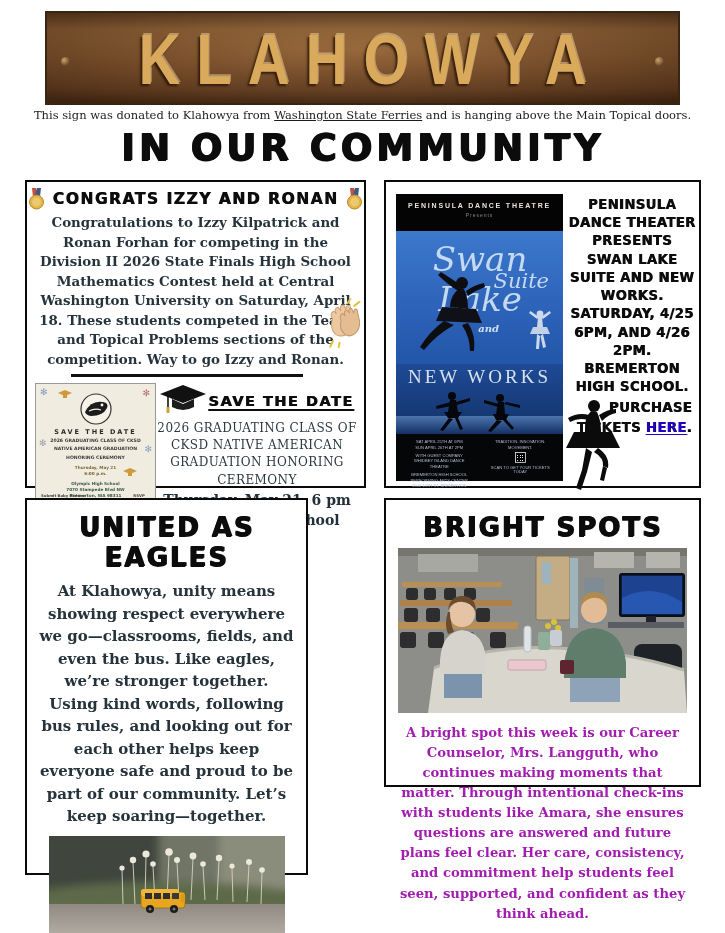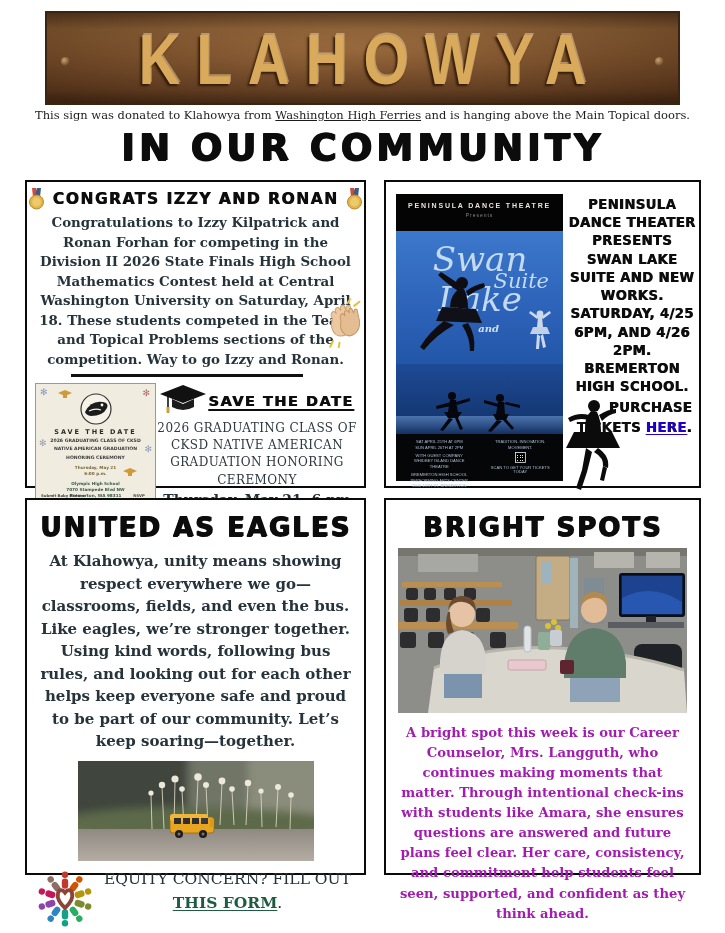--- a/index.html
+++ b/index.html
@@ -34,22 +34,22 @@
   .caption a { color:#1c1c1c; text-decoration:underline; }
 
   .main-title { position:absolute; top:126px; left:0; width:100%; text-align:center;
     font-size:37px; letter-spacing:4px; color:#0c0c0c;
     text-shadow:1.4px 0 0 #0c0c0c, 0 1px 0 #0c0c0c; }
 
   
   .box { position:absolute; background:#fff; border:2px solid #0a0a0a; }
   .box1 { left:25px; top:180px; width:341px; height:308px; }
   .box2 { left:384px; top:180px; width:317px; height:308px; }
-  .box3 { left:25px; top:498px; width:341px; height:377px; }
-  .box4 { left:384px; top:498px; width:317px; height:377px; }
+  .box3 { left:25px; top:498px; width:283px; height:377px; }
+  .box4 { left:384px; top:498px; width:317px; height:289px; }
 
   
   .congrats-head { display:flex; align-items:center; justify-content:center; gap:8px;
     margin-top:6px; font-size:15.5px; letter-spacing:1.5px; color:#0d0d0d;
     text-shadow:.7px 0 0 #0d0d0d; }
   .congrats-body { margin:3px 10px 0; text-align:center; font-size:13.4px;
     line-height:1.46; font-weight:bold; color:#26333b; }
   .clap-wrap { position:absolute; right:-4px; top:118px; transform:rotate(-12deg); }
   .divider1 { width:232px; height:3px; background:#101010; margin:4px auto 0 44px; }
   .std-row { display:flex; margin-top:6px; padding:0 6px; }
@@ -147,21 +147,21 @@
 
 <div class="page">
 
   <div class="sign">
     <div class="screw left"></div>
     <div class="sign-text">KLAHOWYA</div>
     <div class="screw right"></div>
   </div>
 
   <div class="caption">
-    <span>This sign was donated to Klahowya from </span><a href="#">Washington High Ferries</a><span> and is hanging above the Main Topical doors.</span>
+    <span>This sign was donated to Klahowya from </span><a href="#">Washington State Ferries</a><span> and is hanging above the Main Topical doors.</span>
   </div>
 
   <div class="main-title hfont">IN OUR COMMUNITY</div>
 
   <div class="box box1">
     <div class="congrats-head hfont">
       <svg width="17" height="22" viewBox="0 0 17 22">
         <polygon points="4,0 8,0 10,7 5,9" fill="#c94f3d"></polygon>
           <polygon points="13,0 9,0 7,7 12,9" fill="#3e5a82"></polygon>
         <circle cx="8.5" cy="14" r="7" fill="#e2b64a" stroke="#b9892f" stroke-width="1"></circle>
@@ -284,20 +284,21 @@
           <circle cx="15" cy="5" r="3.4" fill="#e8eef6"></circle>
           <path d="M13 8 L17 8 L18 18 L12 18 Z" fill="#e8eef6"></path>
           <path d="M8 18 L22 18 L25 25 L5 25 Z" fill="#dde6f2"></path>
           <path d="M12 25 L11 40 L14 40 L15 27 Z" fill="#e8eef6"></path>
           <path d="M18 25 L21 38 L18 39 L15.5 27 Z" fill="#e8eef6"></path>
           <path d="M12 10 L4 4 L5.5 2 L14 8 Z" fill="#e8eef6"></path>
           <path d="M18 10 L26 4 L24.5 2 L16 8 Z" fill="#e8eef6"></path>
         </svg>
       </div>
       <div class="p-new">
+        <div class="p-new-title">NEW WORKS</div>
         <div class="p-floor"></div>
         <svg width="120" height="42" viewBox="0 0 120 42" style="position:absolute;left:22px;bottom:2px">
           <g fill="#05070d">
             <circle cx="34" cy="6" r="4"></circle>
             <path d="M32 10 L38 10 L40 22 L30 22 Z"></path>
             <path d="M26 22 L44 22 L40 28 L30 28 Z"></path>
             <path d="M31 28 L22 40 L25 41 L35 29 Z"></path>
             <path d="M37 28 L42 40 L45 39 L40 28 Z"></path>
             <path d="M33 12 L18 16 L18.5 19 L33 16 Z"></path>
             <path d="M38 12 L52 8 L52 11 L39 15 Z"></path>

